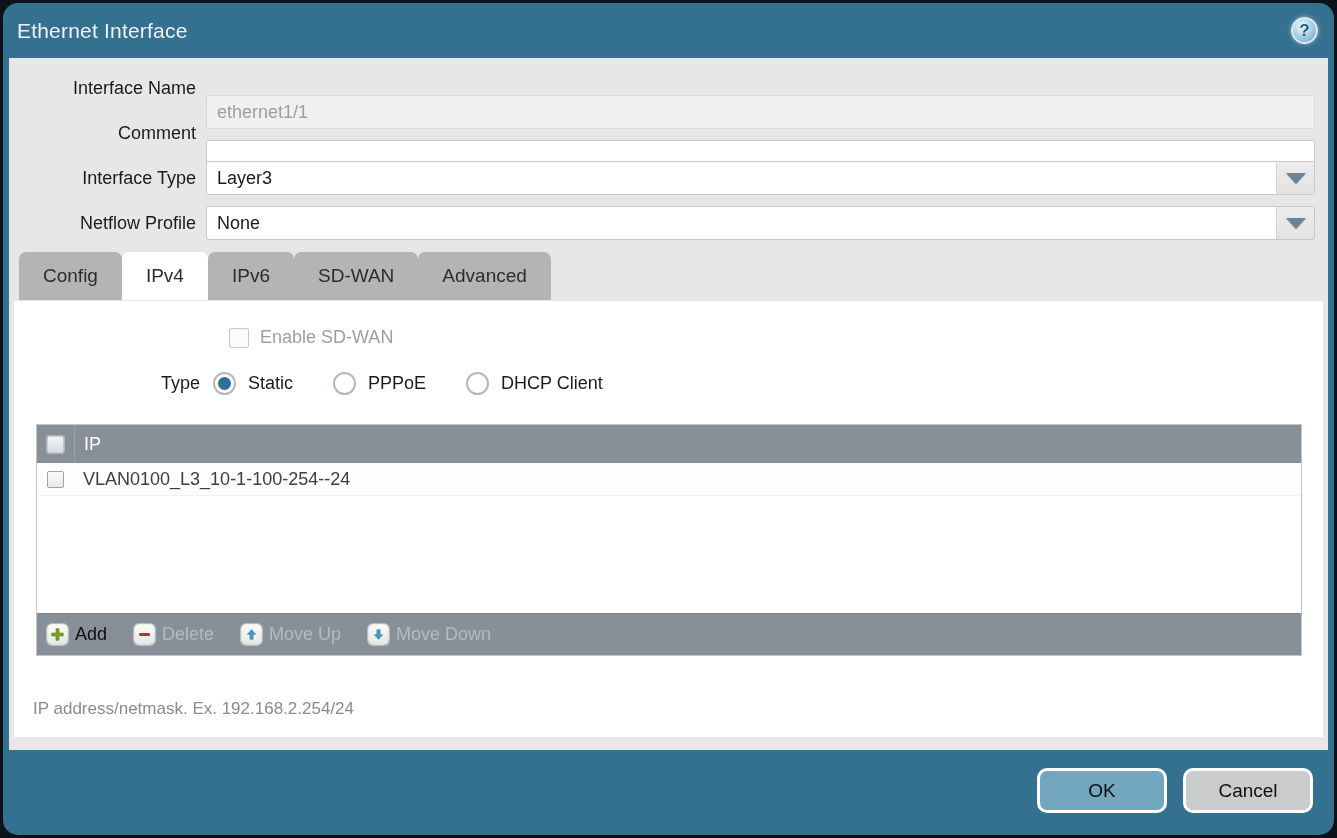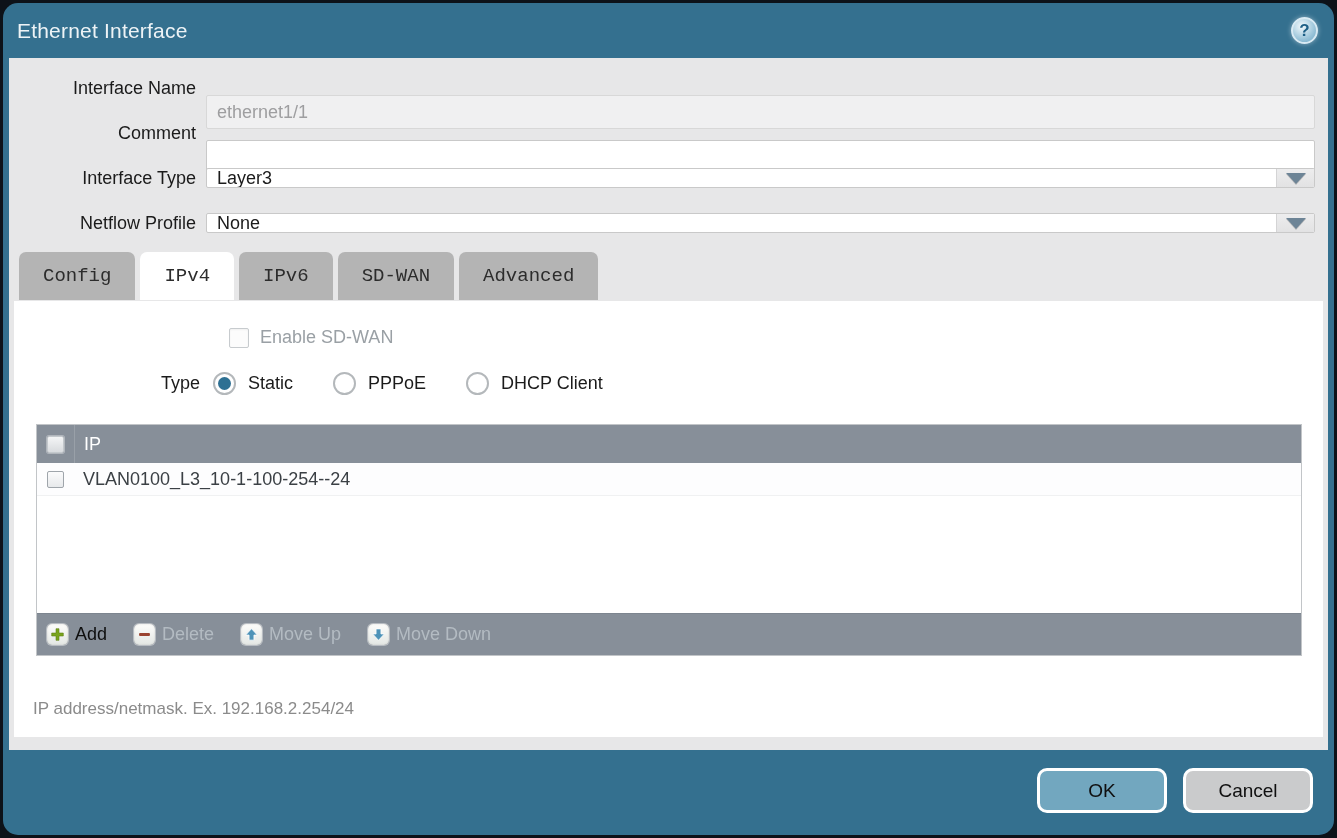--- a/index.html
+++ b/index.html
@@ -26,32 +26,32 @@
   
   .dlg-body { position:absolute; left:6px; right:6px; top:55px; bottom:85px; background:#e7e7e8; }
 
   
   .form-row { display:flex; align-items:center; height:34px; margin:11px 13px 0 0; }
   .form-row.first { margin-top:13px; }
   .form-label { width:197px; text-align:right; padding-right:10px; font-size:18px; color:#1b1b1b; }
   .textfield { flex:1; height:34px; background:#fff; border:1px solid #c9c9c9; border-radius:2px;
     font-family:"Liberation Sans",sans-serif; font-size:18px; padding:0 10px; color:#1b1b1b; outline:none;margin-top:48px; }
   .textfield.disabled { background:#f0f0f1; color:#9e9ea0; border-color:#d8d8d8; }
-  .combo { flex:1; display:flex; height:20px; border:1px solid #c9c9c9; border-radius:2px;
+  .combo { flex:1; display:flex; height:34px; border:1px solid #c9c9c9; border-radius:2px;
     background:#fff; overflow:hidden; cursor:pointer; }
   .combo-value { flex:1; padding:0 10px; font-size:18px; color:#1b1b1b;
     display:flex; align-items:center; }
   .combo-btn { width:38px; background:linear-gradient(#ededee,#e2e2e3);
     border-left:1px solid #d4d4d5; display:flex; align-items:center; justify-content:center; }
   .caret-down { width:0; height:0; border-left:10px solid transparent;
     border-right:10px solid transparent; border-top:11px solid #6d8496;
     filter:drop-shadow(0 1px 0 rgba(0,0,0,.2)); }
 
   
-  .tabs { display:flex; gap:5px; margin:12px 0 0 10px; height:48px;font-family:Liberation Mono, monospace; }
+  .tabs { display:flex; margin:12px 0 0 10px; height:48px; }
   .tab { background:#b4b4b4; border-radius:7px 7px 0 0; padding:0 24px;
     display:flex; align-items:center; font-size:19px; color:#2c2c2c; cursor:pointer; }
   .tab.active { background:#ffffff; }
 
   
   .panel { position:absolute; left:5px; right:5px; top:243px; height:436px; background:#fff; }
 
   .sdwan-row { position:absolute; left:215px; top:26px; display:flex; align-items:center; gap:11px; }
   .checkbox-dis { width:20px; height:20px; background:#fcfcfc; border:1px solid #c7cbce;
     border-radius:2px; box-shadow:inset 0 1px 2px rgba(0,0,0,.05); }

